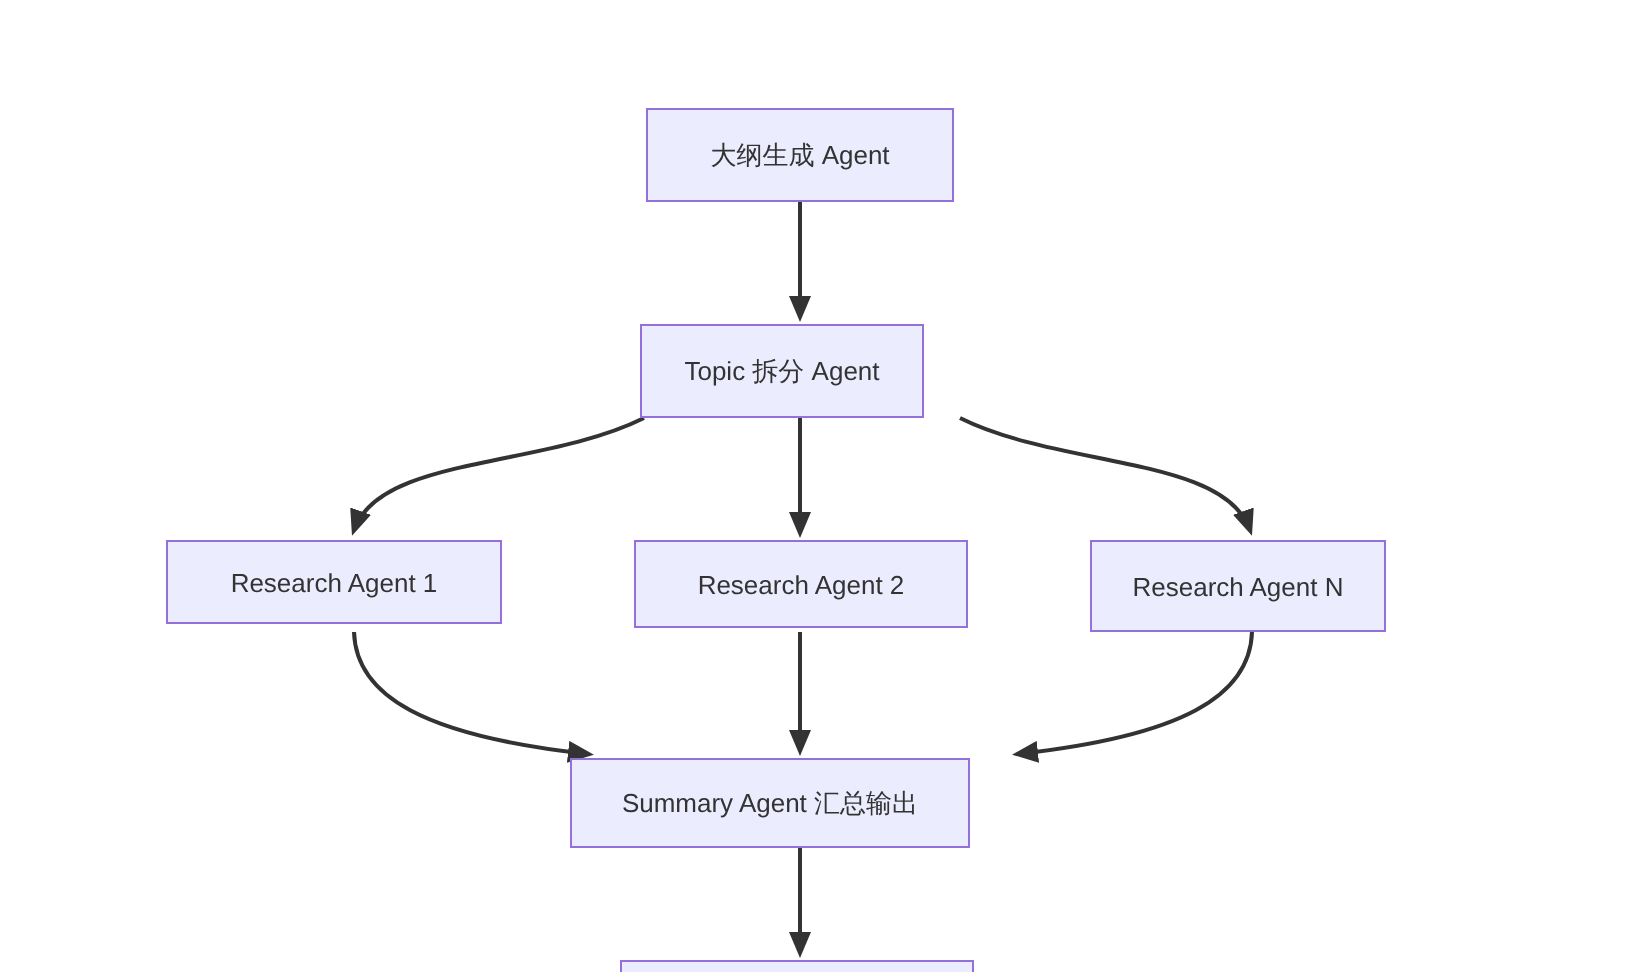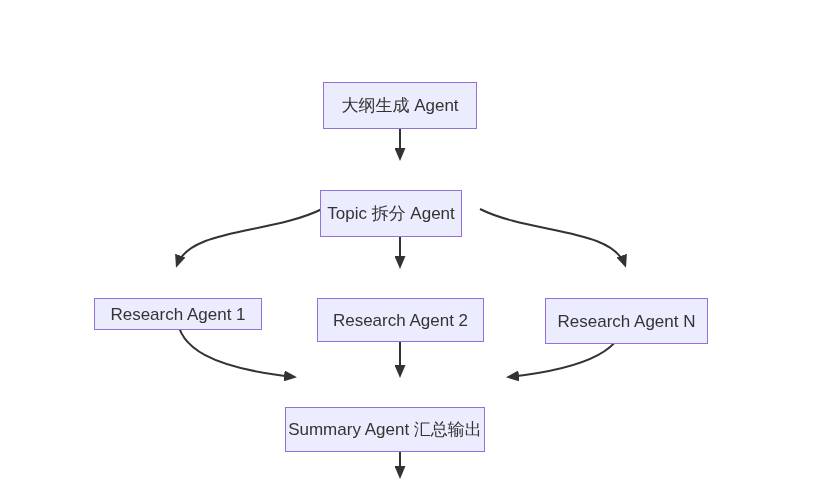--- a/index.html
+++ b/index.html
@@ -34,31 +34,30 @@
   }
   .arrowhead { fill: var(--edge-color); }
   .node {
     position: absolute;
     display: flex;
     align-items: center;
     justify-content: center;
     background: var(--node-fill);
     border: 1px solid var(--node-border);
     color: var(--text-color);
-    font-size: 17px;
+    font-size: 13px;
     line-height: 1;
     white-space: nowrap;
     text-align: right;
-    margin-top: 28px;
   }
   .node-outline   { left: 323px; top: 54px;  width: 154px; height: 47px; }
   .node-topic     { left: 320px; top: 162px; width: 142px; height: 47px; }
-  .node-research1 { left: 94px;  top: 270px; width: 168px; height: 32px; }
+  .node-research1 { left: 83px;  top: 270px; width: 168px; height: 42px; }
   .node-research2 { left: 317px; top: 270px; width: 167px; height: 44px; }
-  .node-researchn { left: 545px; top: 270px; width: 163px; height: 46px; }
+  .node-researchn { left: 545px; top: 270px; width: 148px; height: 46px; }
   .node-summary   { left: 285px; top: 379px; width: 200px; height: 45px; }
   .node-next      { left: 310px; top: 480px; width: 177px; height: 20px; }
 </style>
 </head>
 <body>
 
 <div class="flowchart">
 
   <svg class="edges-layer" viewBox="0 0 825 486" xmlns="http://www.w3.org/2000/svg">
     <defs>

